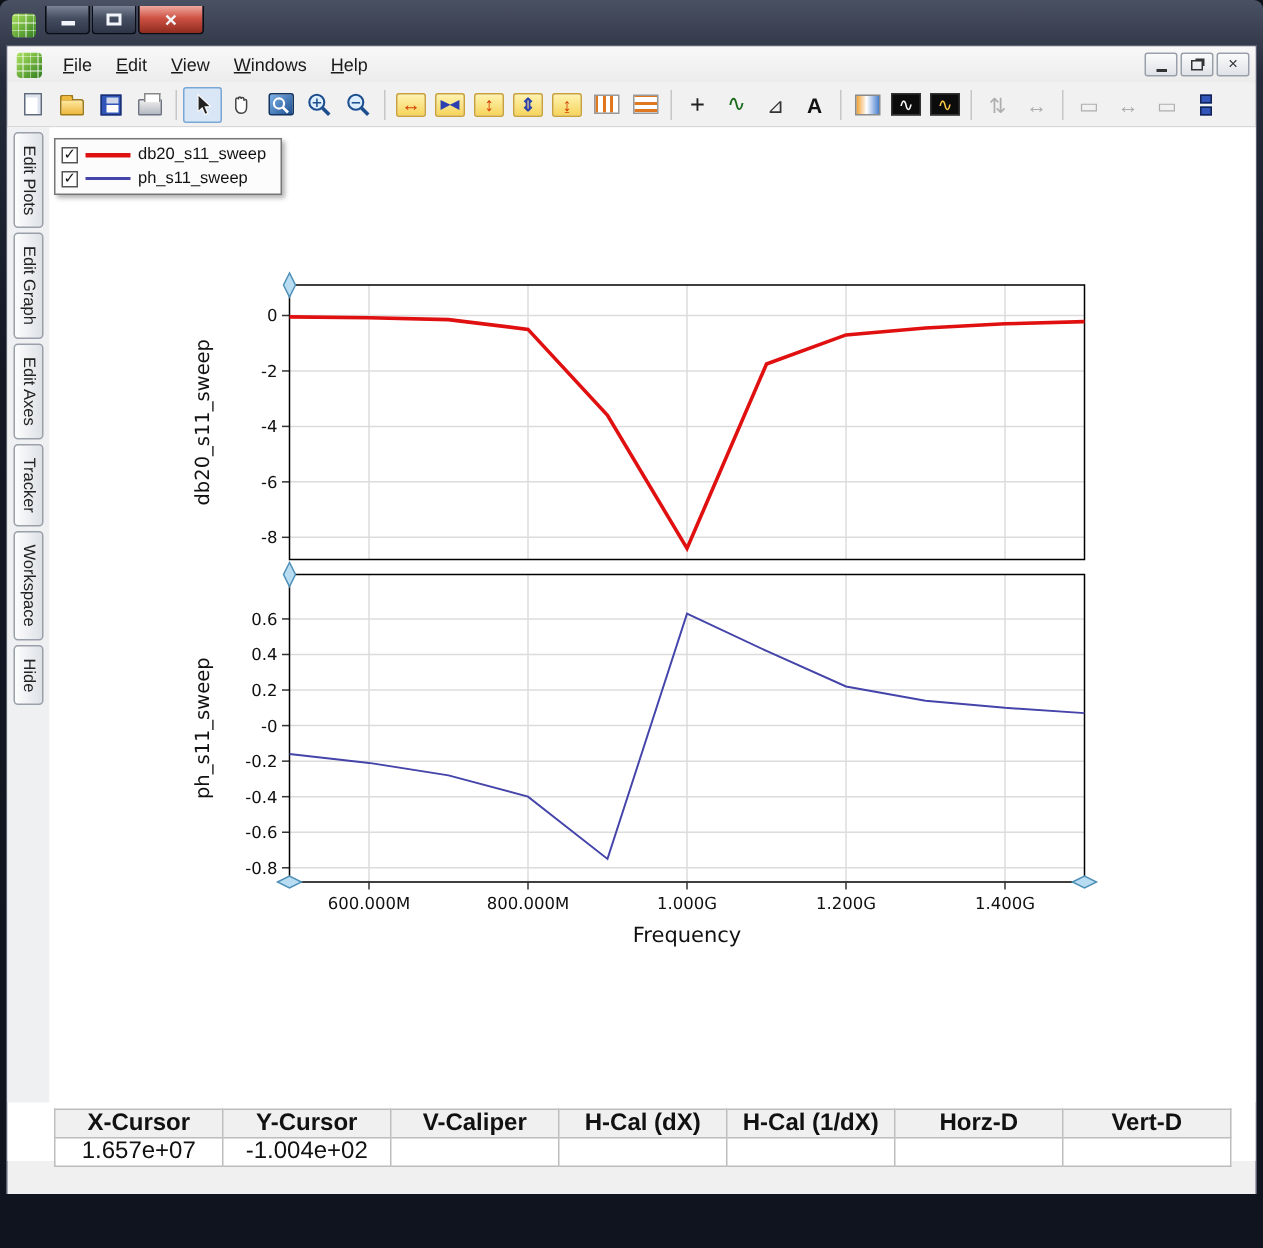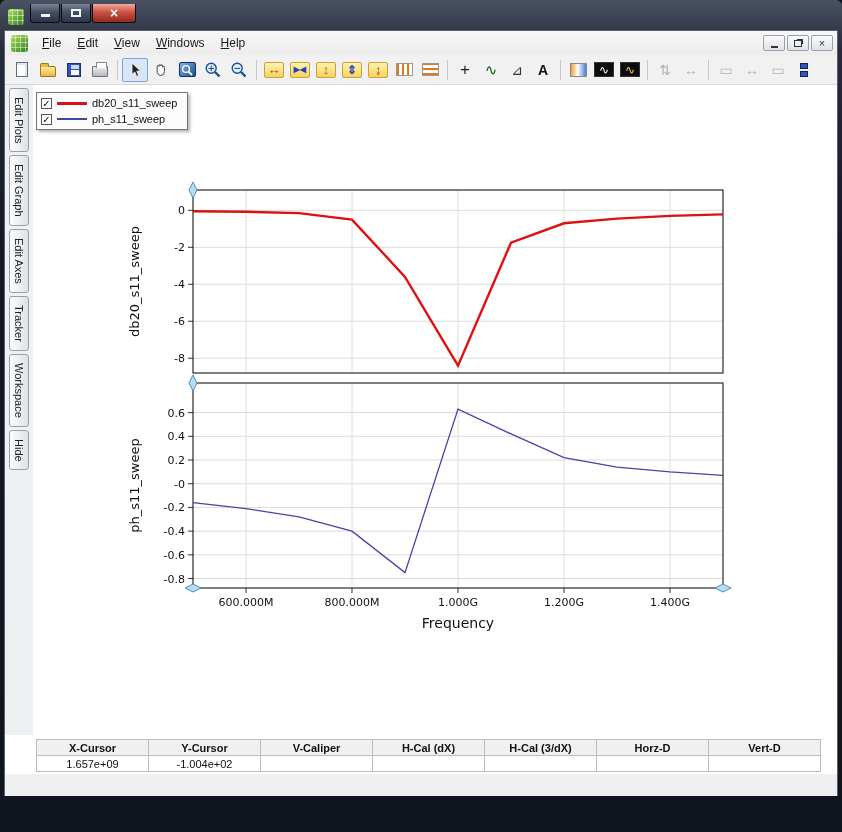--- a/index.html
+++ b/index.html
@@ -103,21 +103,21 @@
     box-shadow:2px 2px 3px rgba(0,0,0,.3); padding:4px 10px 4px 4px;
     display:flex; flex-direction:column; gap:4px; font-size:11px;
   }
   .legend-row { display:flex; align-items:center; gap:5px; }
   .cb { width:11px; height:11px; border:1px solid #555; background:#fff; font-size:10px; line-height:10px; text-align:center; color:#111; }
   .lsample { width:30px; height:0; }
   .llabel { color:#111; white-space:nowrap; }
 
   
   .statusarea { height:39px; background:#fff; padding:4px 0 0 31px; }
-  table.status { border-collapse:collapse; font-size:11px; }
+  table.status { border-collapse:collapse; font-size:16px; }
   table.status th, table.status td { border:1px solid #bdbdbd; width:112px; height:16px; text-align:center; padding:0 2px; }
   table.status th { background:#f0f0f0; font-weight:bold; color:#111; }
   table.status td { background:#fff; color:#111; }
 
   .bottomframe { height:36px; }
 </style>
 </head>
 <body>
 
 <div class="window">
@@ -374,28 +374,28 @@
     </div>
 
     <div class="statusarea">
       <table class="status">
         <thead>
             <tr id="st-head">
               <th>X-Cursor</th>
               <th>Y-Cursor</th>
               <th>V-Caliper</th>
               <th>H-Cal (dX)</th>
-              <th>H-Cal (3/dX)</th>
+              <th>H-Cal (1/dX)</th>
               <th>Horz-D</th>
               <th>Vert-D</th>
             </tr>
           </thead>
         <tbody>
             <tr id="st-vals">
-              <td>1.657e+09</td>
+              <td>1.657e+07</td>
               <td>-1.004e+02</td>
               <td></td>
               <td></td>
               <td></td>
               <td></td>
               <td></td>
             </tr>
           </tbody>
       </table>
     </div>

